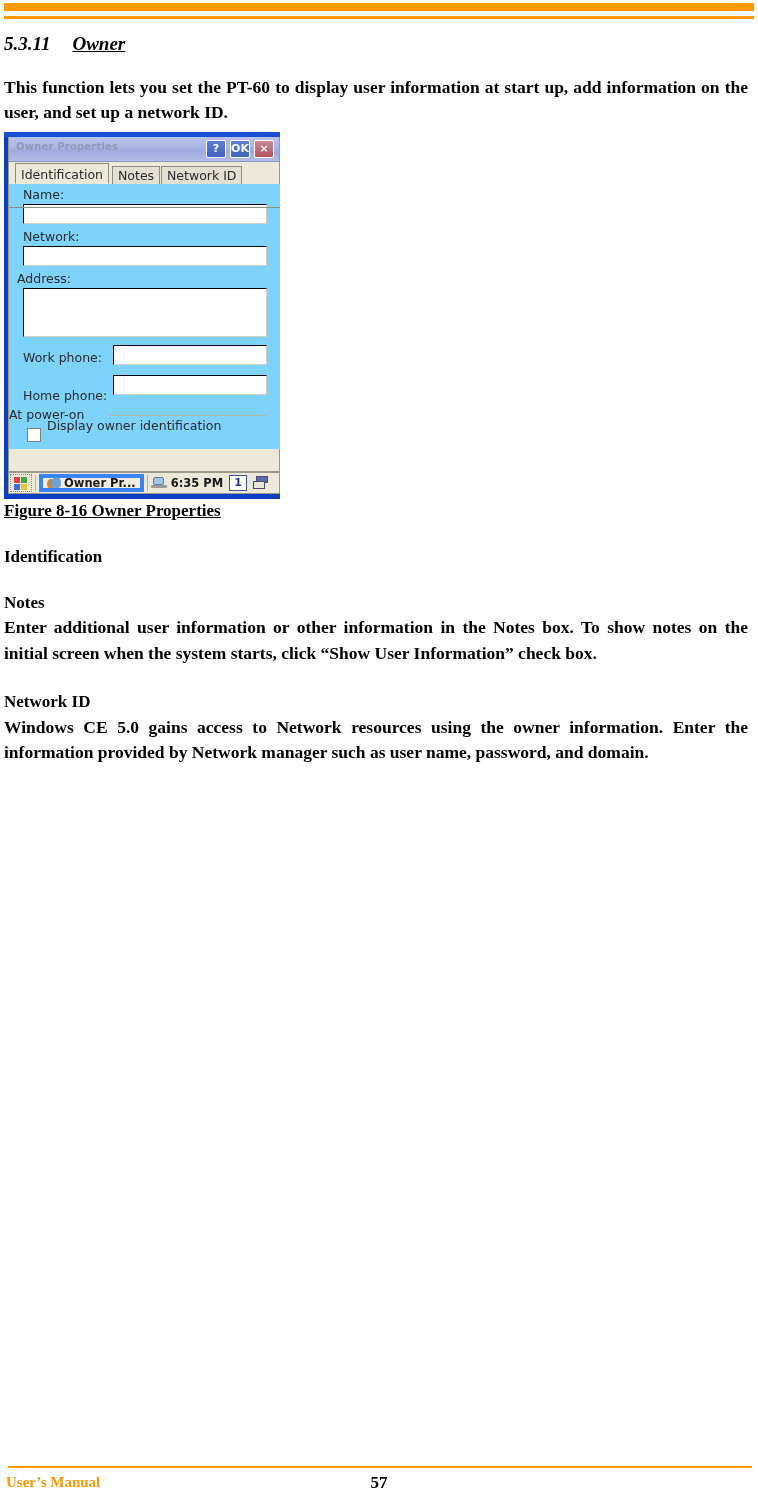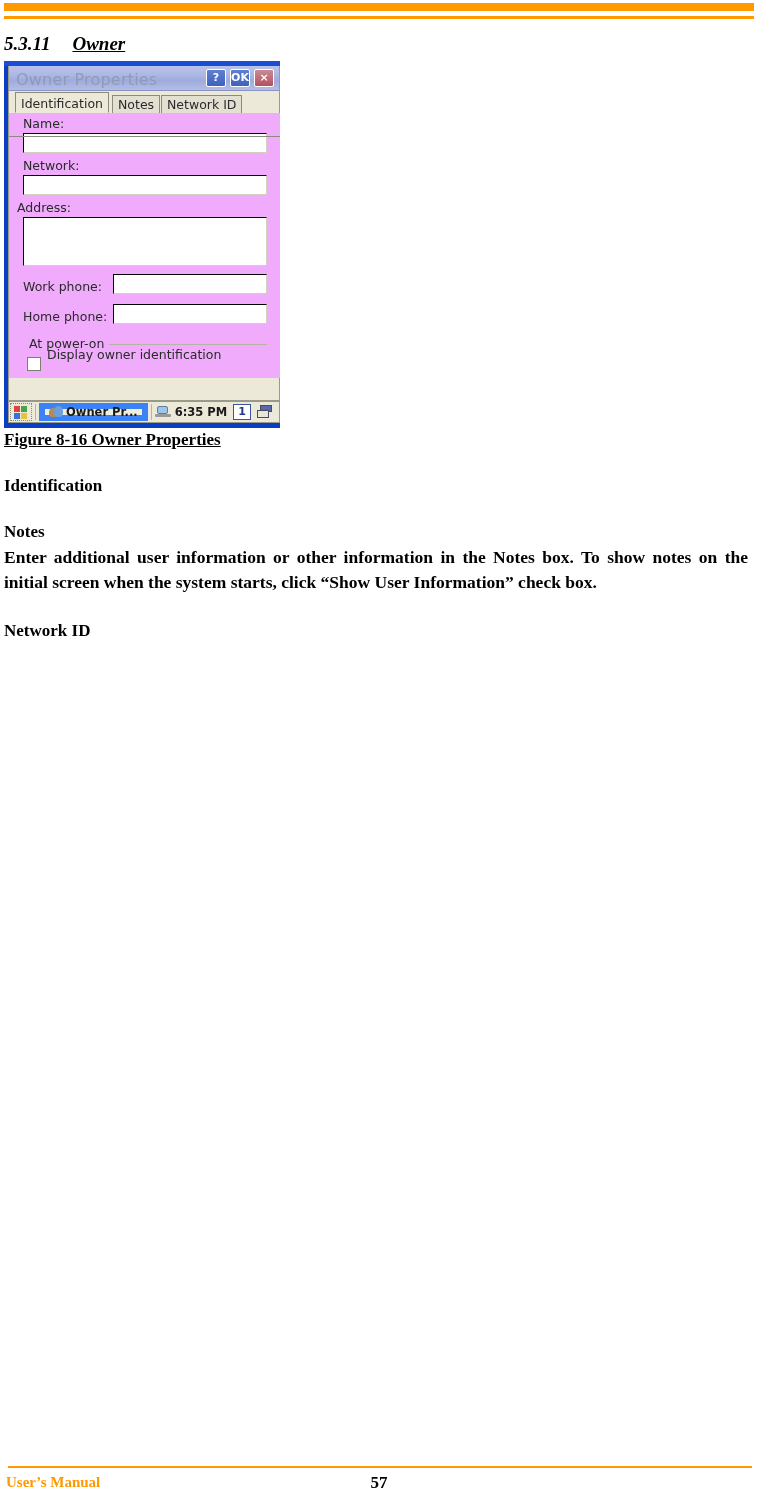--- a/index.html
+++ b/index.html
@@ -79,21 +79,21 @@
     border-top: none;
   }
   .titlebar {
     position: relative;
     height: 25px;
     background: linear-gradient(to bottom, #b9c2e8 0%, #aeb9e4 35%, #9fabdd 60%, #b4bde6 100%);
     border-bottom: 1px solid #8a94c4;
   }
   .titlebar .ttl {
     position: absolute; left: 7px; top: 4px;
-    font-size: 16px; font-weight: normal;
+    font-size: 10px; font-weight: bold;
     color: #8e9ab8;
     letter-spacing: .2px;
   }
   .tbtn {
     position: absolute; top: 3px;
     width: 20px; height: 18px;
     border: 1px solid #ffffff;
     border-radius: 2px;
     color: #ffffff;
     font-size: 11px; font-weight: bold;
@@ -118,21 +118,21 @@
     top: 0px; height: 21px;
     background: #ece9d8;
     border-bottom: 1px solid #ece9d8;
     z-index: 3;
     line-height: 19px;
   }
   .tab-underline {
     position: absolute; left:0; top: 44px; width: 272px; height:1px; background:#8c8c7c; z-index:1;
   }
 
-  .panel { position: absolute; left: 0; top: 47px; width: 272px; height: 265px; background:#f0abfc; }
+  .panel { position: absolute; left: 0; top: 47px; width: 272px; height: 265px; background:#7dd3fc; }
 
   .fld-label { position: absolute; font-size: 12.5px; color: #2a2a2a; }
   .fld-box {
     position: absolute;
     background: #ffffff;
     border-top: 1px solid #000000;
     border-left: 1px solid #000000;
     border-right: 1px solid #d4d0c0;
     border-bottom: 1px solid #d4d0c0;
   }
@@ -159,21 +159,21 @@
   .flag i:nth-child(1){ left:0; top:0; background:#e04040; }
   .flag i:nth-child(2){ left:7px; top:0; background:#4aa34a; }
   .flag i:nth-child(3){ left:0; top:7px; background:#3b6fd4; }
   .flag i:nth-child(4){ left:7px; top:7px; background:#e8c23a; }
 
   .tb-sep { width:1px; height:16px; background:#b9b5a3; margin: 0 3px; }
 
   .tb-task {
     display:flex; align-items:center; gap:3px;
     height: 18px; padding: 0 4px;
-    border: 6px solid #3b82f6;
+    border: 4px solid #3b82f6;
     background: #f1eee0;
     font-size: 11.5px; font-weight: bold; color:#1a1a1a;
   }
   .ic-people { width:14px; height:11px; position:relative; }
   .ic-people b { position:absolute; display:block; border-radius:50% 50% 40% 40%; }
   .ic-people b:nth-child(1){ left:0; top:2px; width:8px; height:9px; background:#b98a4e; }
   .ic-people b:nth-child(2){ left:5px; top:0; width:9px; height:11px; background:#6f9fd8; }
 
   .ic-net { width:16px; height:12px; position:relative; }
   .ic-net .scr { position:absolute; left:2px; top:0; width:11px; height:8px; background:#9fc6ea; border:1px solid #5a7fa8; border-radius:2px; }
@@ -212,20 +212,21 @@
   <div class="hdr-bar-thick"></div>
   <div class="hdr-bar-thin"></div>
 </div>
 
 <div class="content">
 
   <h2 class="section-heading">
     <span class="num">5.3.11</span><span class="title">Owner</span>
   </h2>
 
+  <p class="body">This function lets you set the PT-60 to display user information at start up, add information on the user, and set up a network ID.</p>
 
   <div class="device-shot">
     <div class="desk-top-strip"></div>
 
     <div class="dlg">
 
       <div class="titlebar">
         <div class="ttl">Owner Properties</div>
         <div class="tbtn help">?</div>
         <div class="tbtn ok">OK</div>
@@ -246,24 +247,24 @@
 
         <div class="fld-label" style="left:14px; top:45px;">Network:</div>
         <div class="fld-box" style="left:14px; top:62px; width:244px; height:20px;"></div>
 
         <div class="fld-label" style="left:8px; top:87px;">Address:</div>
         <div class="fld-box" style="left:14px; top:104px; width:244px; height:49px;"></div>
 
         <div class="fld-label" style="left:14px; top:166px;">Work phone:</div>
         <div class="fld-box" style="left:104px; top:161px; width:154px; height:20px;"></div>
 
-        <div class="fld-label" style="left:14px; top:196px;">Home phone:</div>
+        <div class="fld-label" style="left:14px; top:204px;">Home phone:</div>
         <div class="fld-box" style="left:104px; top:191px; width:154px; height:20px;"></div>
 
-        <div class="grp-label" style="left:0; top:223px;margin-left:20px;">At power-on</div>
+        <div class="grp-label" style="left:0; top:223px;">At power-on</div>
         <div class="grp-rule" style="left:100px; top:231px; width:158px;"></div>
 
         <div class="chk" style="left:18px; top:244px;"></div>
         <div class="chk-label" style="left:38px; top:234px;">Display owner identification</div>
 
       </div>
     </div>
 
     <div class="taskbar">
       <div class="tb-start">
@@ -299,20 +300,21 @@
   </div>
 
   <div><span class="fig-caption">Figure 8-16 Owner Properties</span></div>
 
   <h3 class="sub-heading">Identification</h3>
 
   <h3 class="sub-heading">Notes</h3>
   <p class="body tight">Enter additional user information or other information in the Notes box. To show notes on the initial screen when the system starts, click “Show User Information” check box.</p>
 
   <h3 class="sub-heading">Network ID</h3>
+  <p class="body tight">Windows CE 5.0 gains access to Network resources using the owner information. Enter the information provided by Network manager such as user name, password, and domain.</p>
 
 </div>
 
 <div class="page-footer">
   <div class="ftr-rule"></div>
   <div class="ftr-left">User’s Manual</div>
   <div class="ftr-page">57</div>
 </div>
 
 </body></html>

